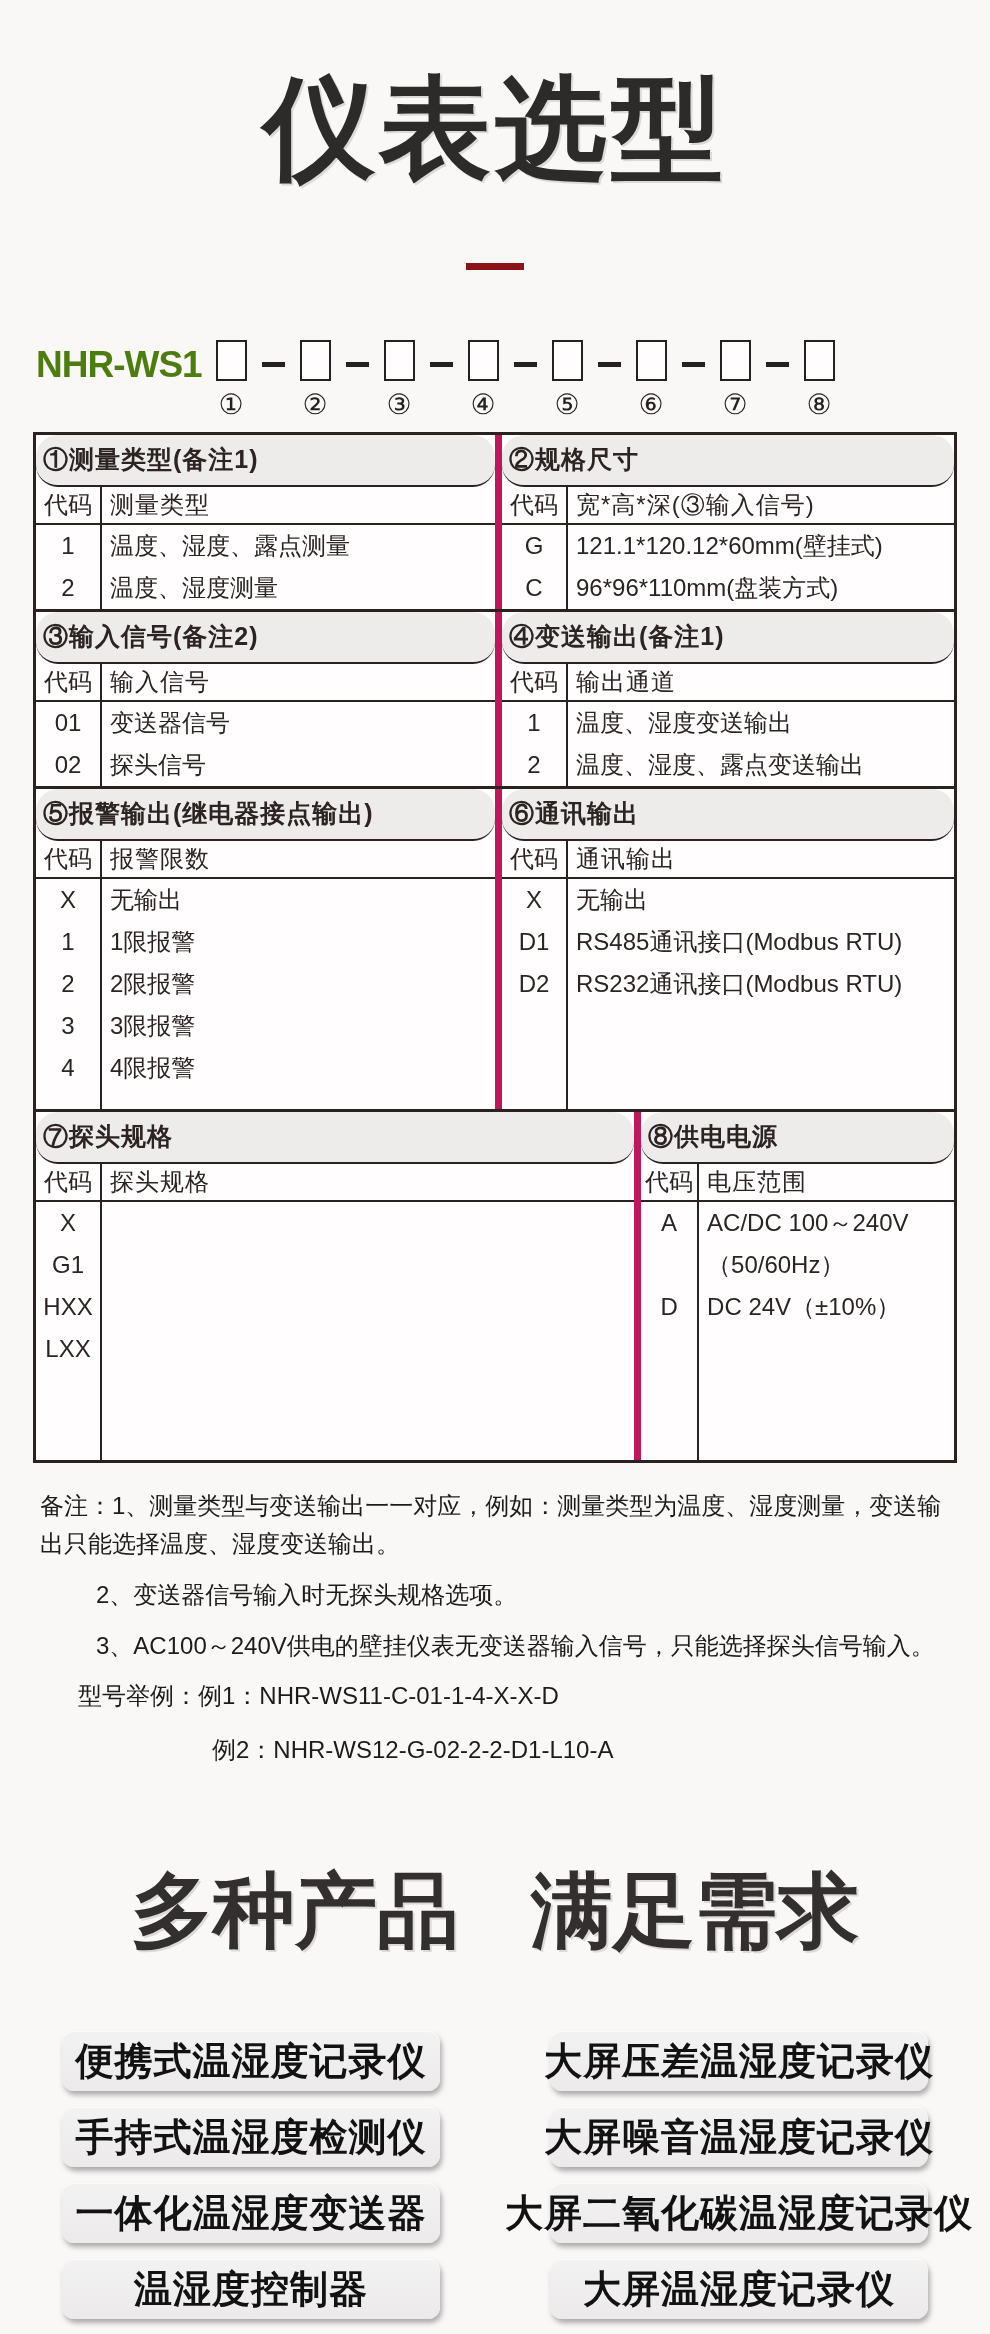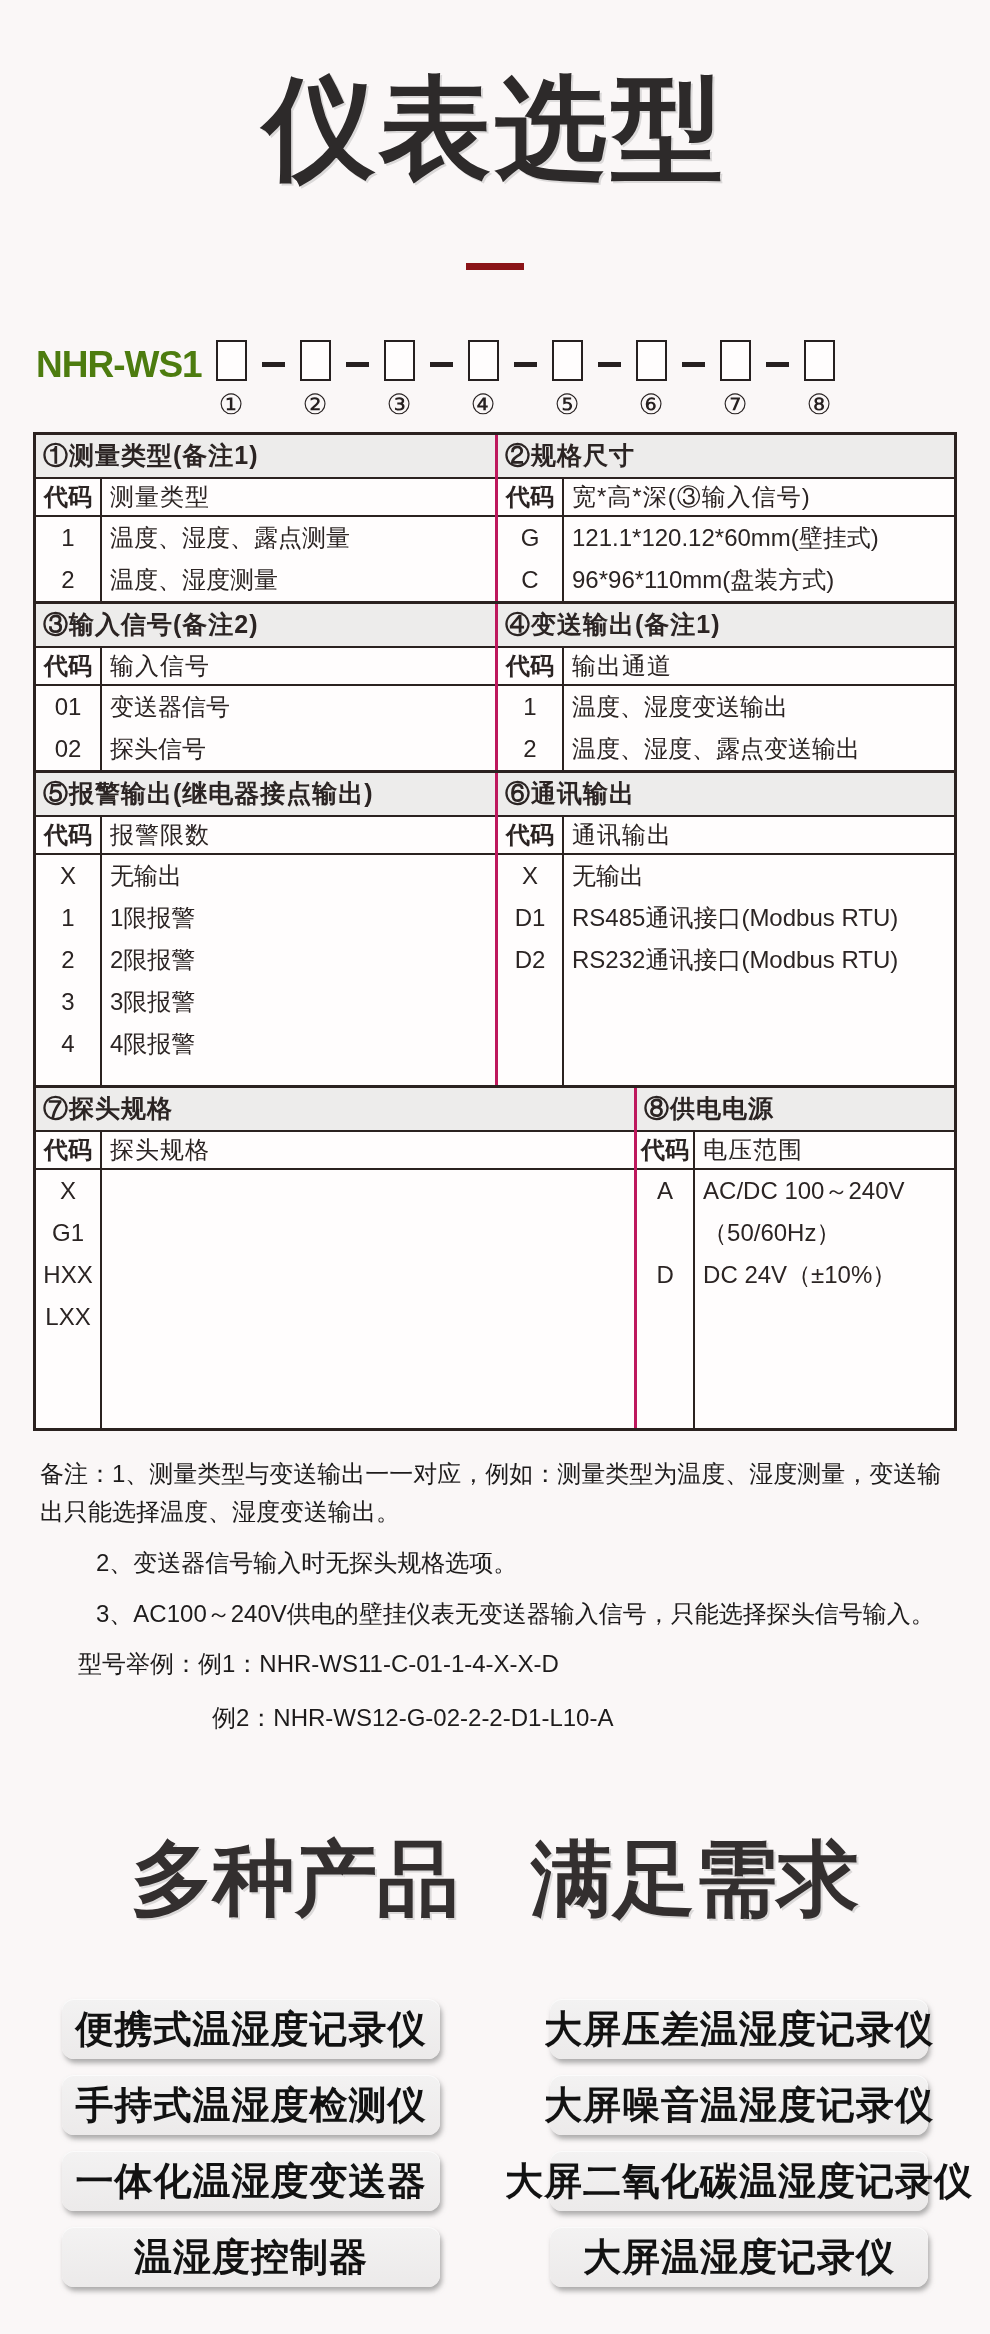--- a/index.html
+++ b/index.html
@@ -28,30 +28,30 @@
   .slot-circle { margin-top:9px; font-size:28px; line-height:30px; color:#262020; }
   .model-dash { width:23px; height:5px; background:#262020; margin:22px 15px 0 15px; }
   
   .spec-table {
     margin:12px 33px 0; border:3px solid #2b2220; background:#fffdfd;
     font-size:24px; color:#2b2423;
   }
   .trow { display:flex; border-bottom:3px solid #2b2220; }
   .trow:last-child { border-bottom:none; }
   .half  { width:50%; }
-  .half + .half, .h-narrow { border-left:3px solid #be185d; }
+  .half + .half, .h-narrow { border-left:7px solid #be185d; }
   .h-wide { width:65.15%; }
   .h-narrow { width:34.85%; }
   .sec-head {
-    height:44px; background:#edeceb; border-bottom:2px solid #2b2220;
+    height:52px; background:#edeceb; border-bottom:2px solid #2b2220;
     display:flex; align-items:center; padding-left:7px;
-    font-size:25px; font-weight:600; letter-spacing:1px;
+    font-size:25px; font-weight:600; letter-spacing:1px;border-radius:22px;
   }
   .sub { display:flex; height:38px; border-bottom:2px solid #2b2220; }
-  .sub .c { width:66px; border-right:2px solid #2b2220; text-align:center; line-height:36px;font-weight:bold; }
+  .sub .c { width:66px; border-right:2px solid #2b2220; text-align:center; line-height:36px; }
   .sub .d { flex:1; padding-left:8px; line-height:36px; letter-spacing:1px; }
   .narrowcol .sub .c { width:58px; }
   .dbody { display:flex; }
   .dcol-code { width:66px; border-right:2px solid #2b2220; text-align:center; }
   .narrowcol .dcol-code { width:58px; }
   .dcol-desc { flex:1; padding-left:8px; }
   .ln { min-height:42px; line-height:42px; white-space:nowrap; }
   .h84  { height:84px; }
   .h230 { height:230px; }
   .h258 { height:258px; }

